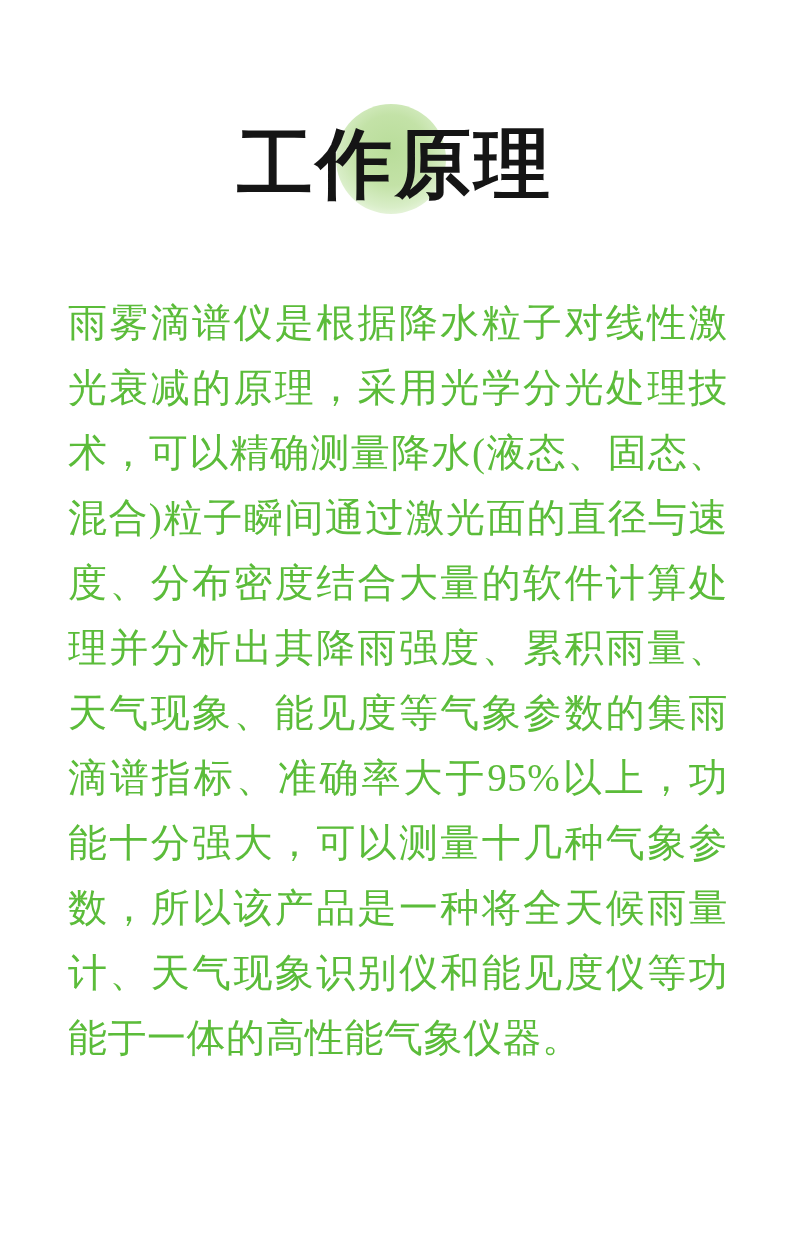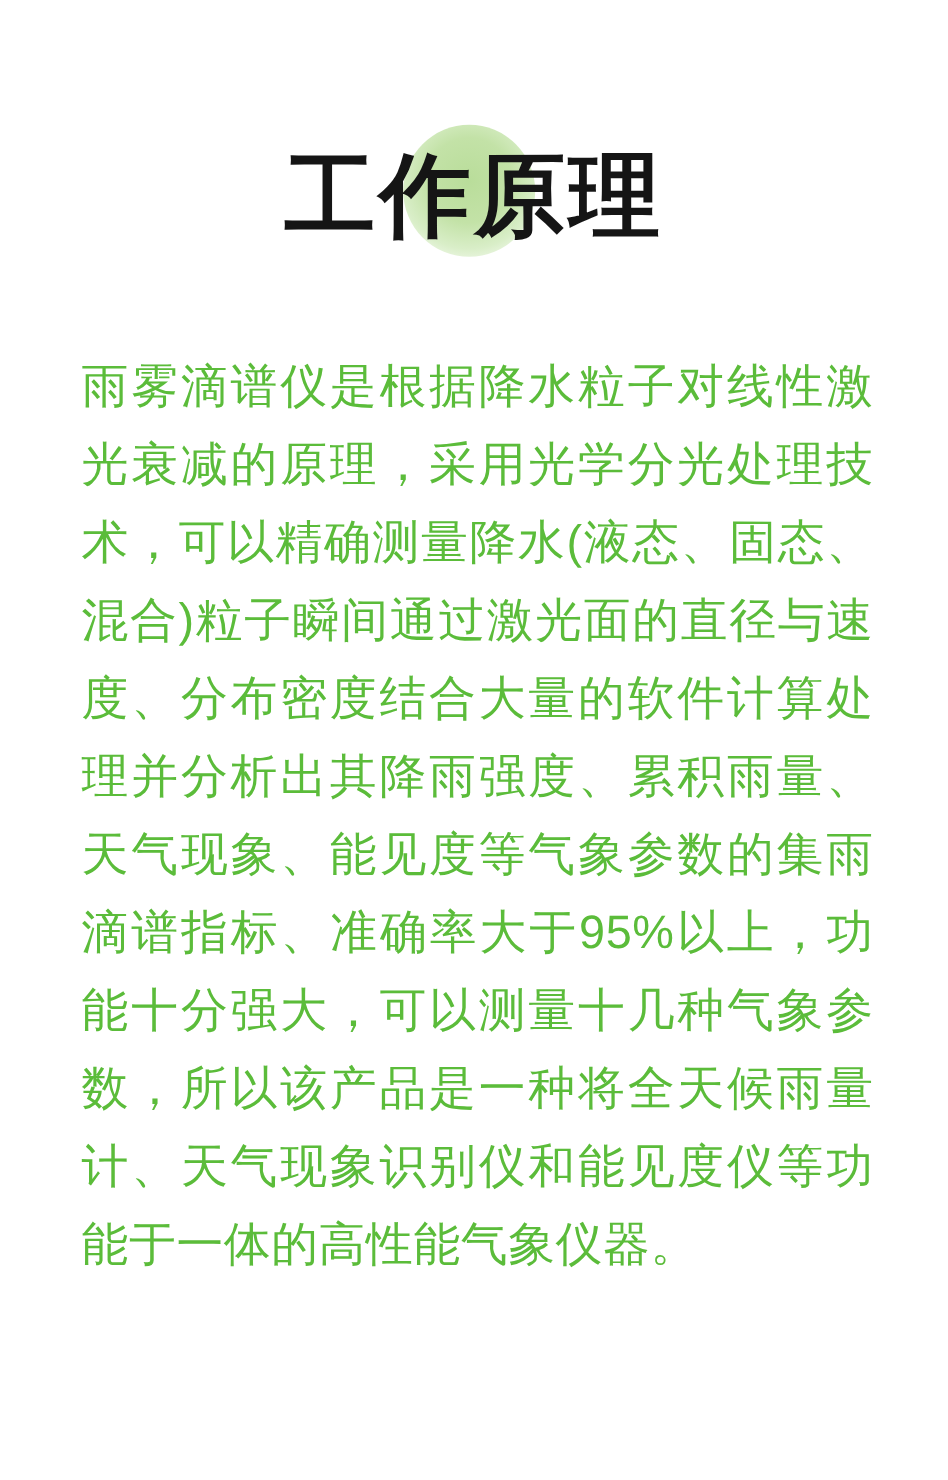--- a/index.html
+++ b/index.html
@@ -58,21 +58,21 @@
 
   
   .body-block {
     position: absolute;
     left: 68px;
     top: 290px;
     width: 660px;
   }
 
   .body-paragraph {
-    font-family: Liberation Sans, sans-serif;
+    font-family: Liberation Serif, serif;
     font-size: 39px;
     line-height: 65px;
     color: #5bbc3a;
     letter-spacing: 0.5px;
     text-align: justify;
     text-justify: inter-ideograph;
     margin: 0;
     word-break: break-all;
   }
 </style>

